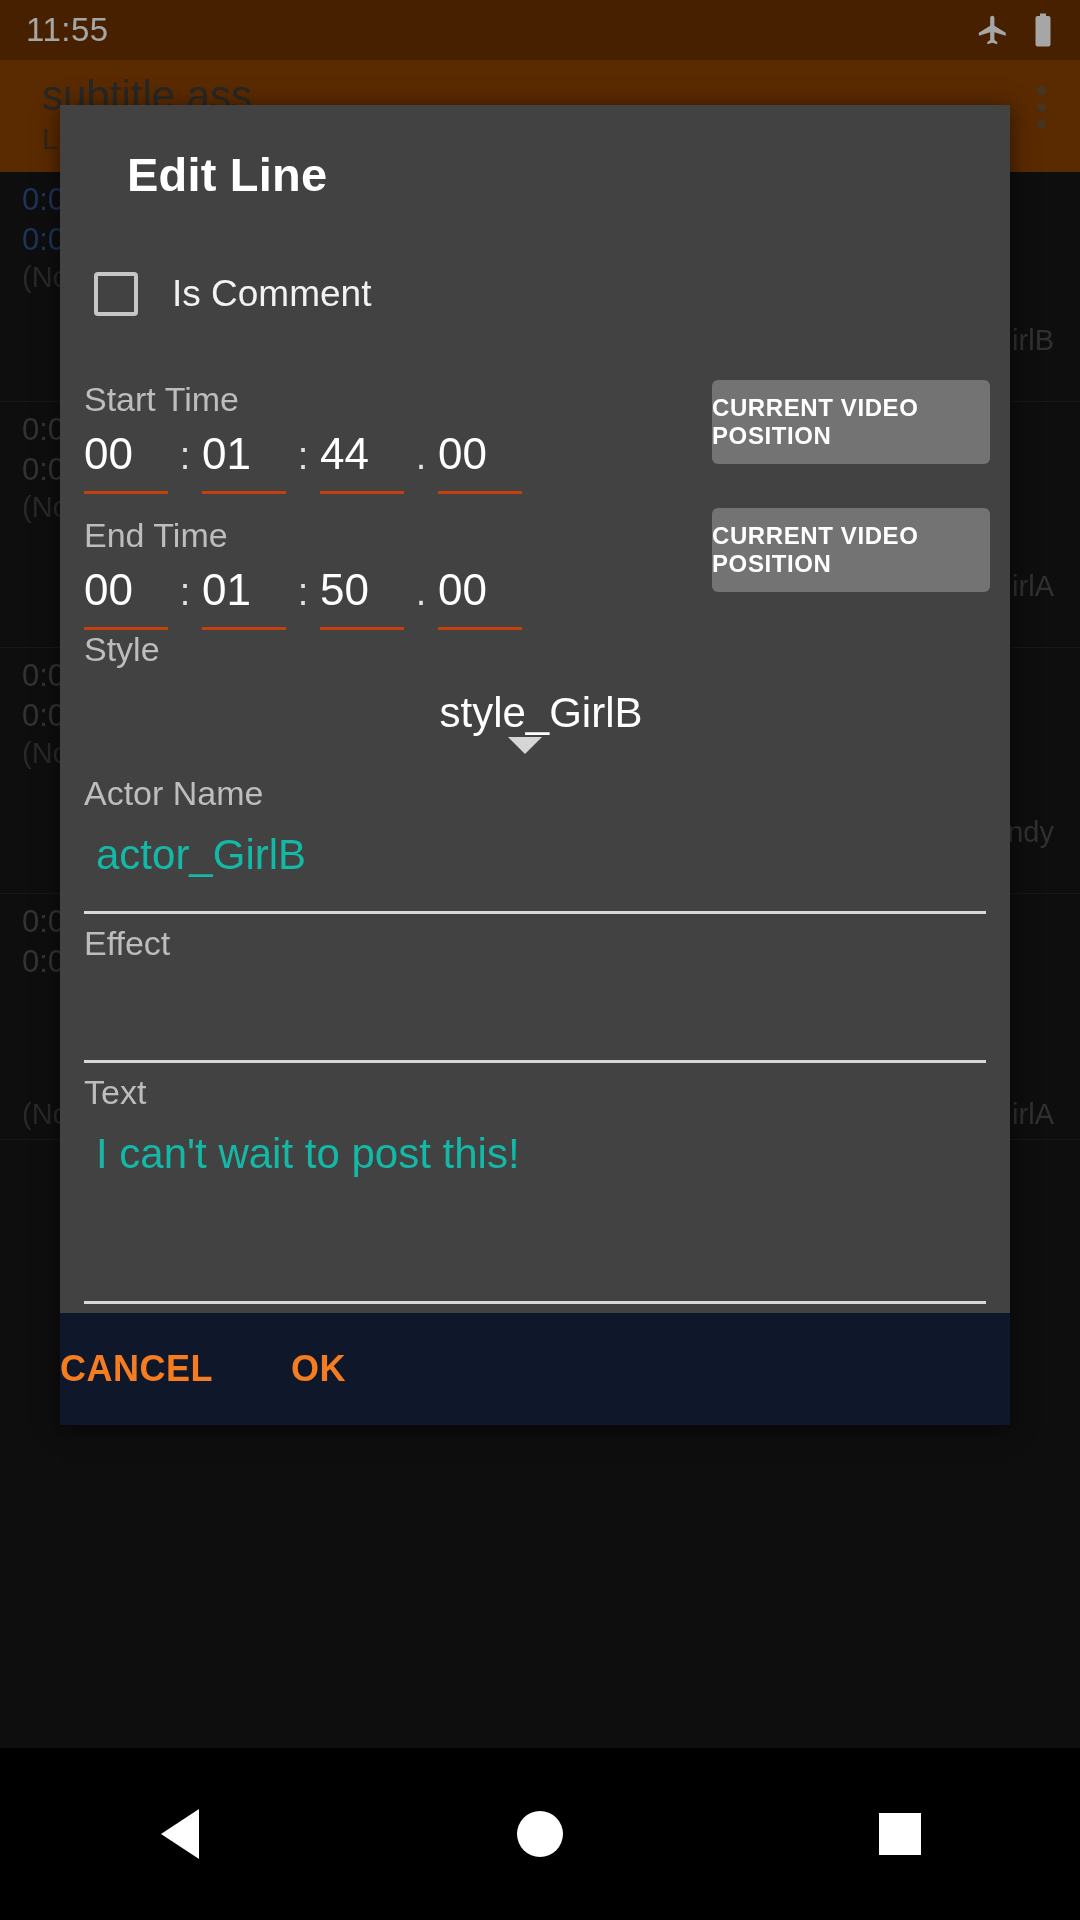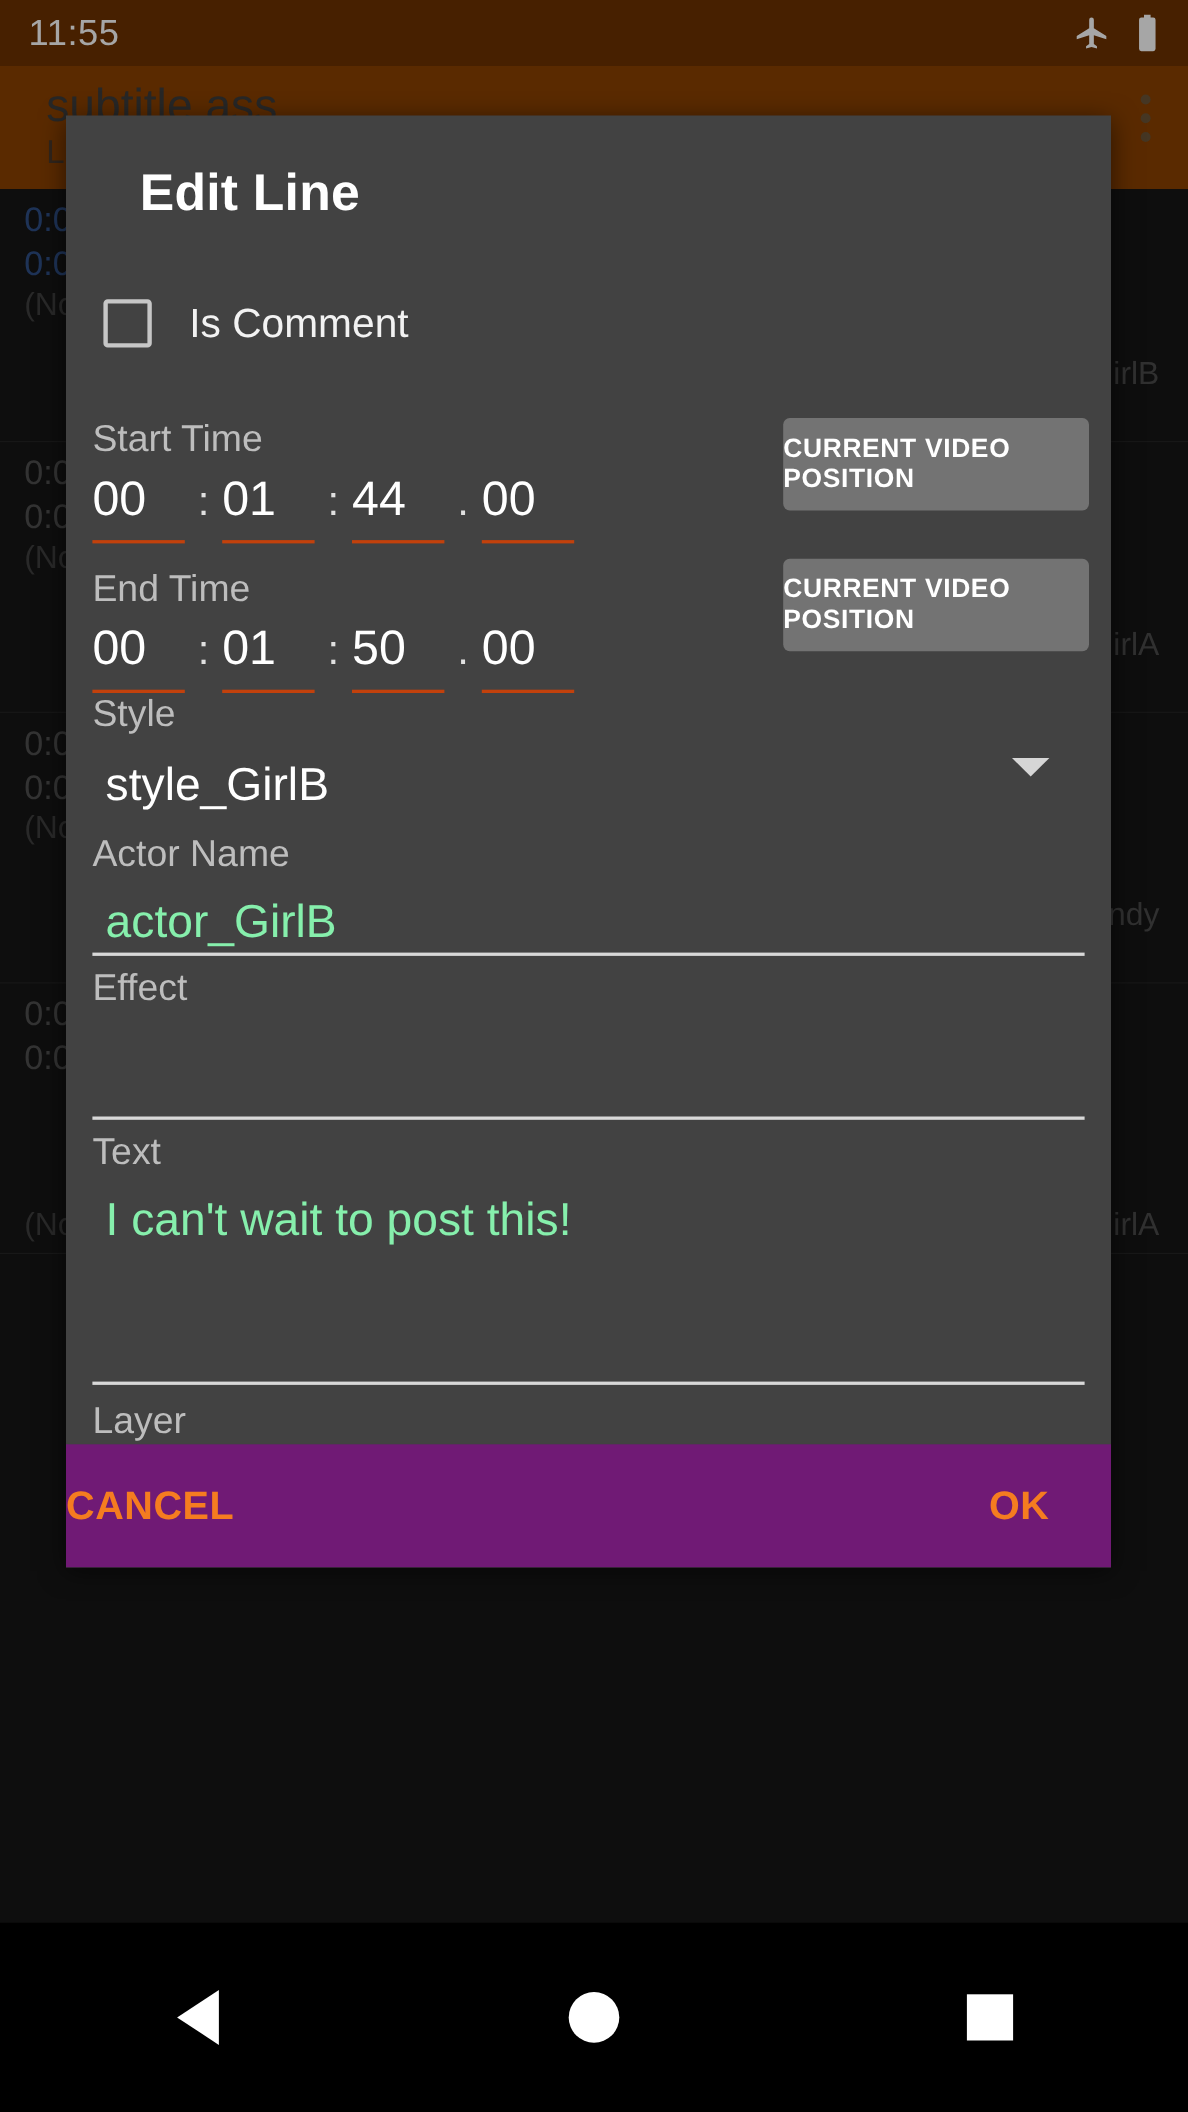--- a/index.html
+++ b/index.html
@@ -111,44 +111,44 @@
   .cvp-btn {
     position: absolute; right: 20px;
     width: 278px; height: 84px; border-radius: 6px;
     background: #737373;
     color: #fff; font-size: 24px; font-weight: bold; letter-spacing: .6px;
     display: flex; align-items: center; justify-content: center;
   }
 
   .spinner-row {
     position: relative; margin: 6px 24px 0 24px; padding: 14px 0 18px 12px;
-    display: flex; justify-content: space-between;
+    display: flex; align-items: center; justify-content: space-between; flex-direction: column;
   }
   .spinner-value { color: #fff; font-size: 42px; }
   .caret-down {
     width: 0; height: 0; border-style: solid;
     border-width: 17px 17px 0 17px; border-color: #d6d6d6 transparent transparent transparent;
     margin-right: 32px;
   }
 
   .text-field { margin: 4px 24px 0 24px; }
   .tf-input {
-    color: #86efac; font-size: 42px;
+    color: #14b8a6; font-size: 42px;
     border-bottom: 3px solid #d8d8d8;
-    padding: 14px 0 4px 12px;
+    padding: 14px 0 32px 12px;
     min-height: 56px;
   }
   .tf-input.tall { min-height: 188px; }
   .tf-input.empty { min-height: 96px; }
 
   #dialog-actions {
     position: absolute; left: 0; right: 0; bottom: 0; height: 112px;
-    display: flex; align-items: center; justify-content: space-between;
+    display: flex; align-items: center; justify-content: flex-start;
     padding-right: 56px; gap: 78px;
-    background: #701a75;
+    background: #0f172a;
   }
   .action-btn { color: #f57c20; font-size: 36px; font-weight: bold; letter-spacing: .5px; }
 </style>
 </head>
 <body>
 
 <div id="screen">
 
   <div id="status-bar">
     <div id="clock">11:55</div>

